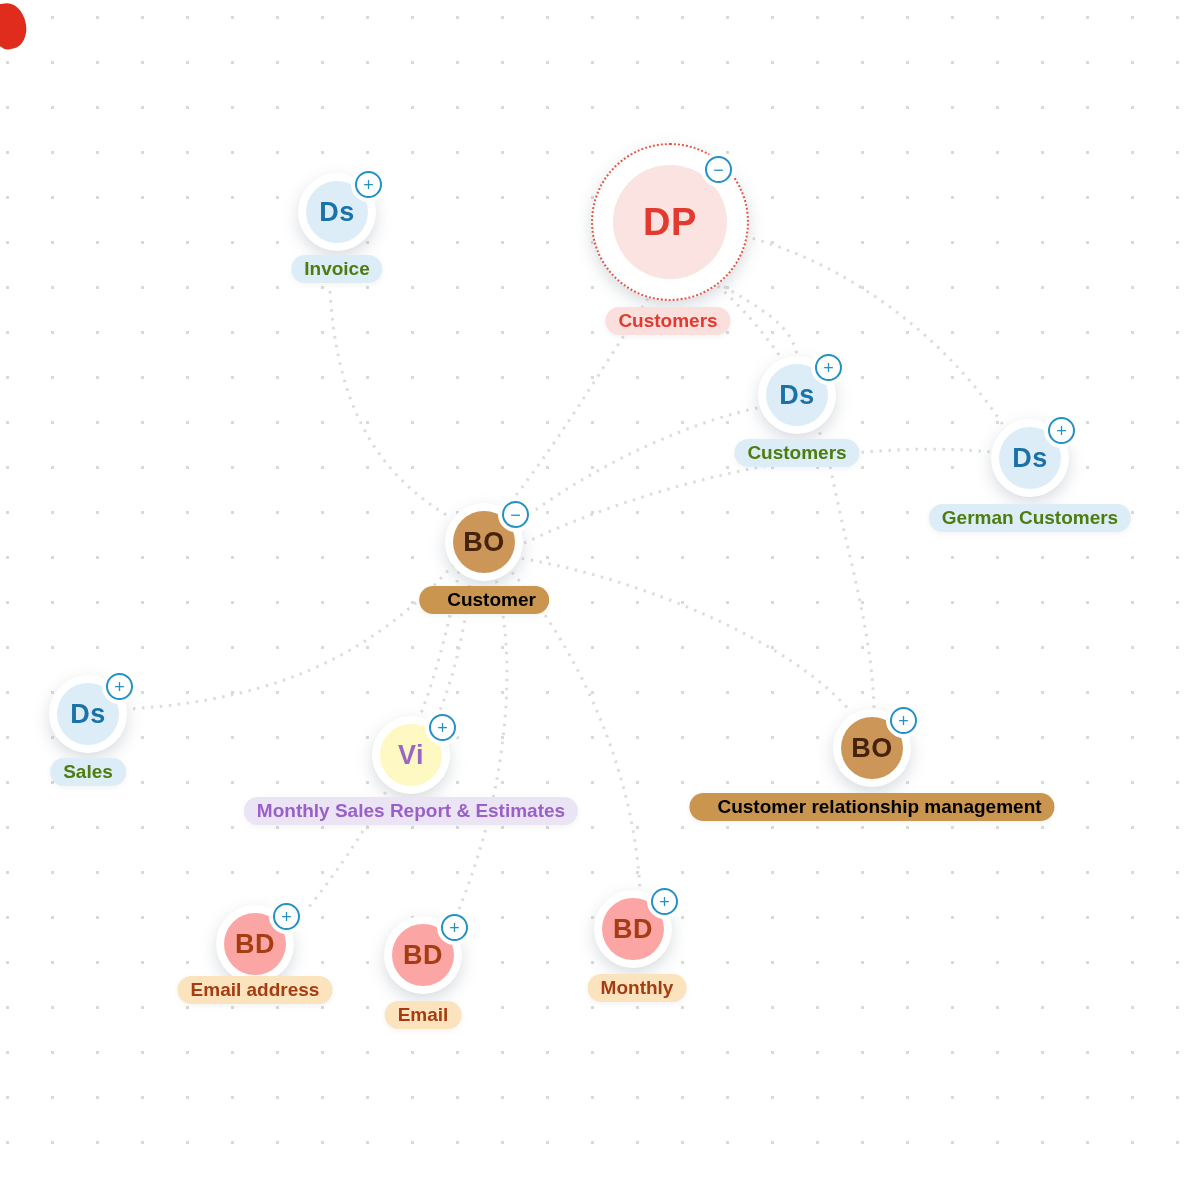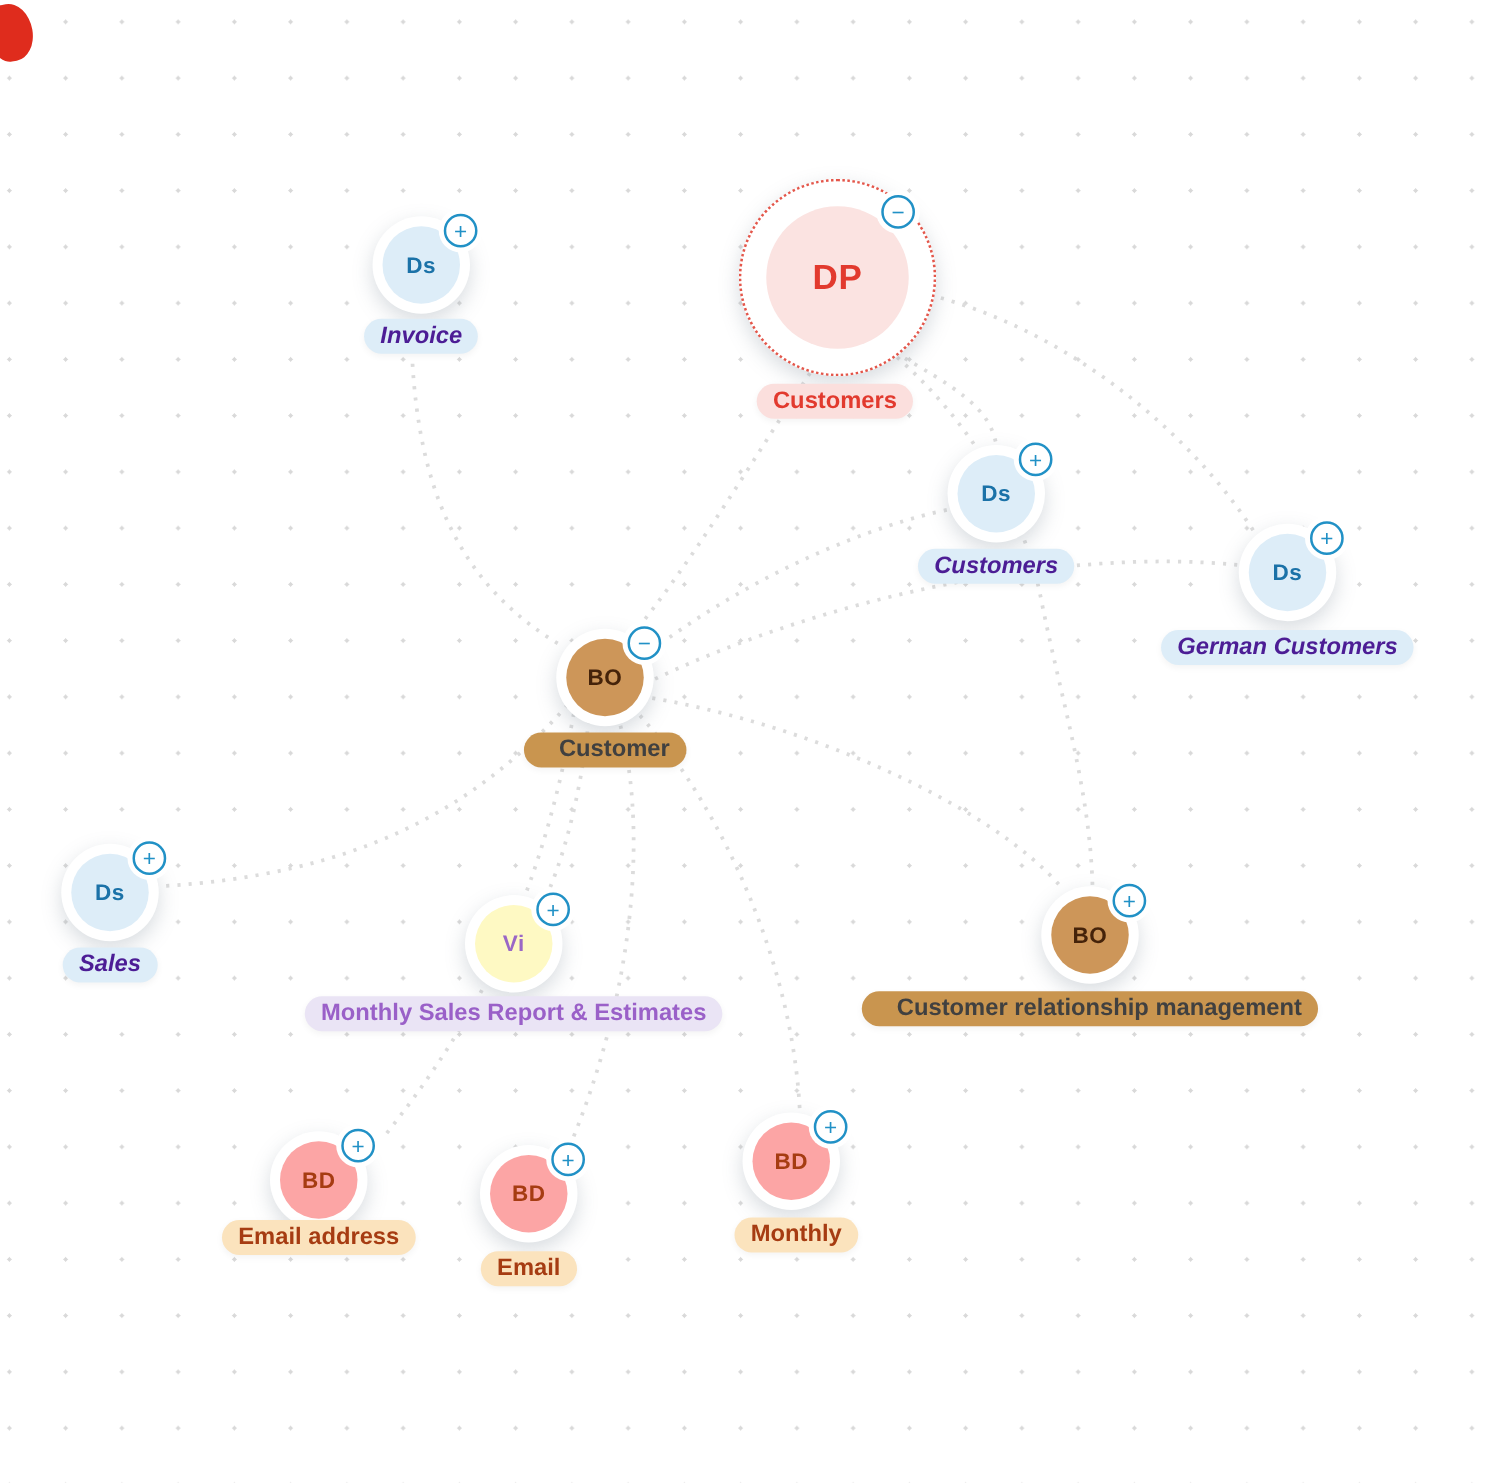--- a/index.html
+++ b/index.html
@@ -19,51 +19,51 @@
   .node{position:absolute;width:0;height:0;z-index:2;}
   .circle{
     position:absolute;left:-39px;top:-39px;width:78px;height:78px;border-radius:50%;
     background:#ffffff;box-shadow:0 6px 16px rgba(125,138,152,.30);
     display:flex;align-items:center;justify-content:center;cursor:pointer;
   }
   .core{
     width:62px;height:62px;border-radius:50%;
     display:flex;align-items:center;justify-content:center;
   }
-  .type{font-weight:700;font-size:18px;letter-spacing:.5px;}
+  .type{font-weight:700;font-size:27px;letter-spacing:.5px;}
   .expand{
     position:absolute;left:18px;top:-41px;width:27px;height:27px;border-radius:50%;
     background:#fff;border:2px solid #2191c6;color:#2191c6;
     box-shadow:0 0 0 4px #fff;
     font-family:inherit;font-size:18px;font-weight:400;line-height:1;
     display:flex;align-items:center;justify-content:center;padding:0;cursor:pointer;
   }
   .pill{
     position:absolute;left:0;transform:translateX(-50%);
     height:28px;line-height:28px;border-radius:14px;padding:0 13px;
     font-size:19px;font-weight:700;white-space:nowrap;text-align:center;
     box-shadow:0 2px 6px rgba(0,0,0,.05);cursor:pointer;
   }
 
   
   .t-ds .core{background:#ddedf8;}
   .t-ds .type{color:#1b72a8;}
-  .t-ds .pill{background:#ddedf8;color:#4c1d95;font-style:italic;}
+  .t-ds .pill{background:#ddedf8;color:#4d7c0f;}
 
   
   .t-dp .circle{left:-77px;top:-77px;width:154px;height:154px;border:2px dotted #e4564a;}
   .t-dp .core{width:114px;height:114px;background:#fbe3e1;}
-  .t-dp .type{color:#e23a2e;font-size:28px;}
+  .t-dp .type{color:#e23a2e;font-size:38px;}
   .t-dp .pill{background:#fbdfdd;color:#e23a2e;}
   .t-dp .expand{left:37px;top:-64px;}
 
   
   .t-bo .core{background:#cd9659;}
   .t-bo .type{color:#45230a;}
-  .t-bo .pill{background:#c9954f;color:#404040;padding-left:28px;}
+  .t-bo .pill{background:#c9954f;color:#000000;padding-left:28px;}
 
   
   .t-vi .core{background:#fef9c3;}
   .t-vi .type{color:#9a67c6;font-weight:700;}
   .t-vi .pill{background:#eae4f5;color:#9a60c8;}
 
   
   .t-bd .core{background:#fca5a5;}
   .t-bd .type{color:#a63c12;}
   .t-bd .pill{background:#fbe3bd;color:#a63c12;}

